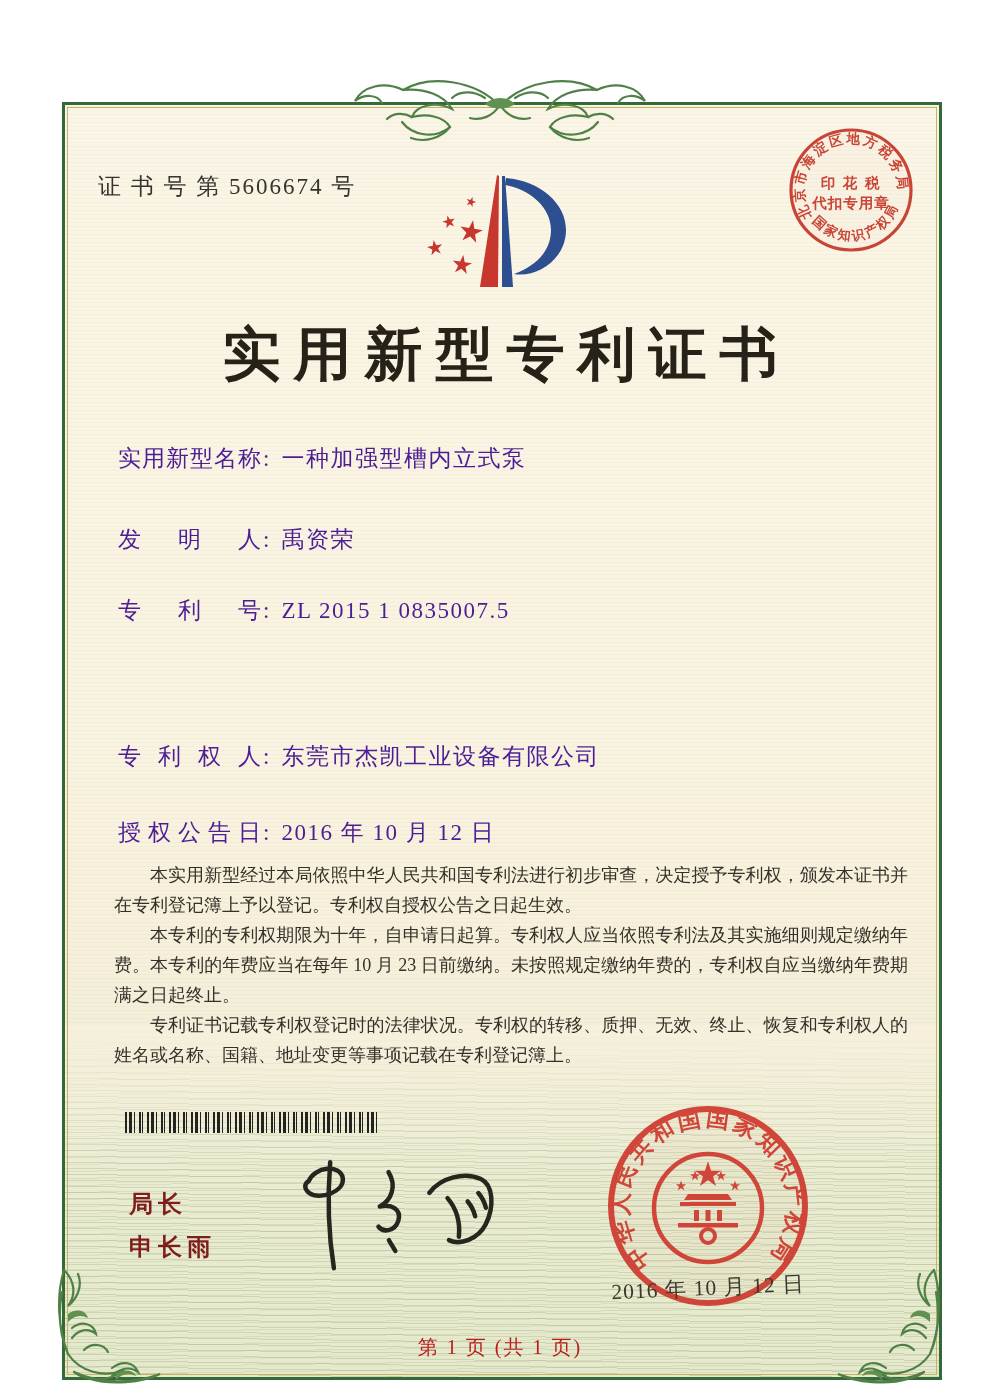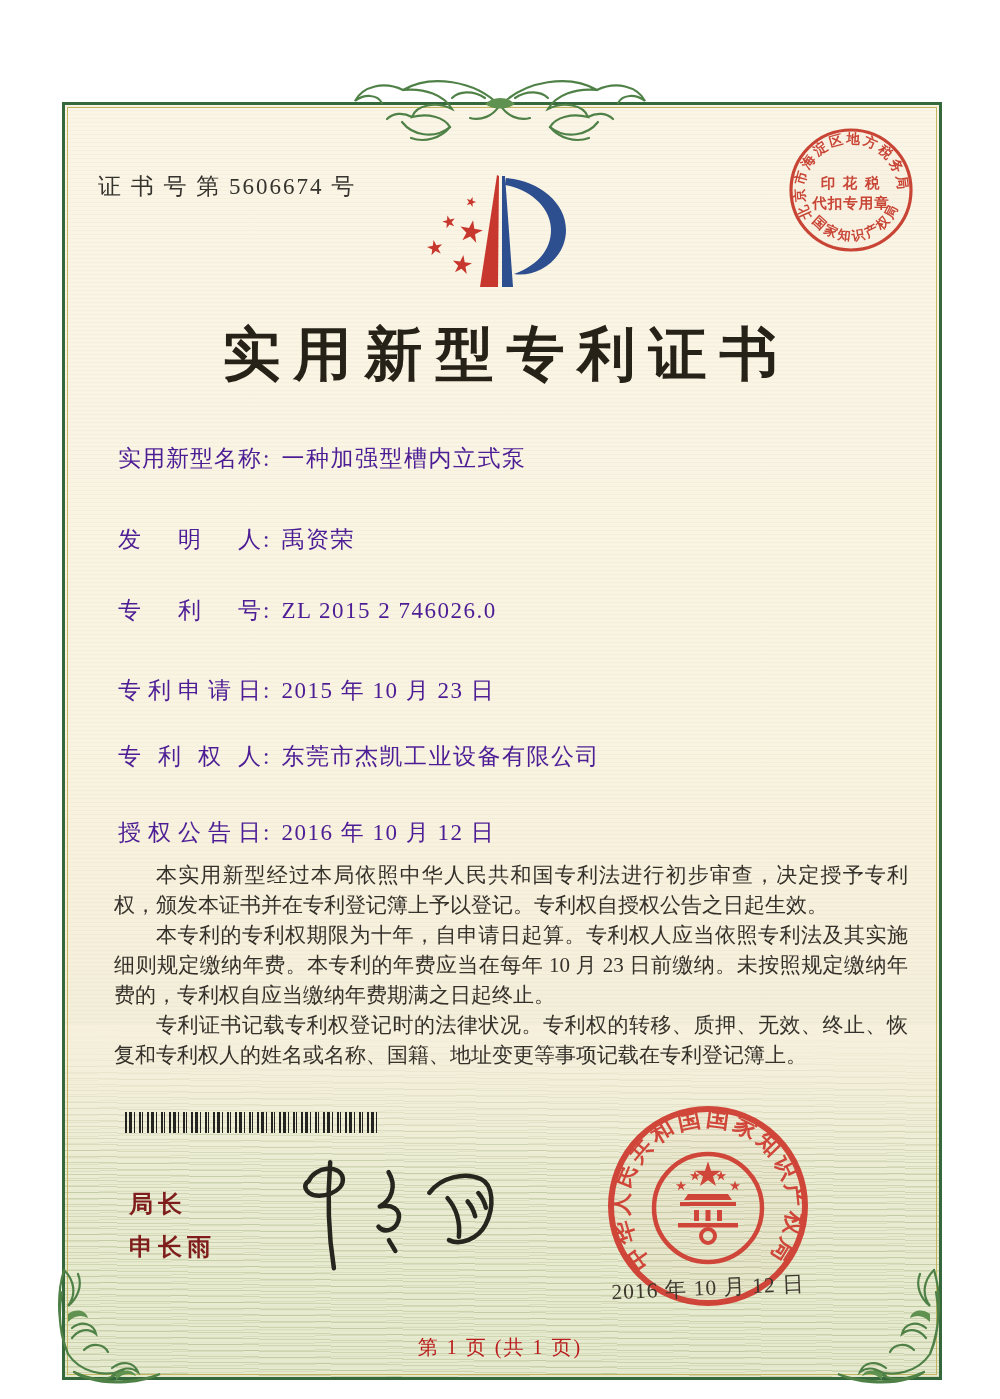--- a/index.html
+++ b/index.html
@@ -36,21 +36,21 @@
   .title {
     position:absolute; left:0; top:276px; width:100%; text-align:center; text-indent:13px;
     font-size:58px; font-weight:600; letter-spacing:13px; color:#262218;
   }
   .field { position:absolute; left:118px; font-size:23px; color:#4c1d95; white-space:nowrap; }
   .field .lbl { display:inline-block; width:143px; text-align:justify; text-align-last:justify; }
   .field .colon { display:inline-block; margin:0 12px 0 2px; }
   .field .val { letter-spacing:1.5px; }
   .body-text {
     position:absolute; left:114px; top:820px; width:794px;
-    font-size:21px; line-height:30px; text-align:justify; color:#34302a;
+    font-size:18px; line-height:30px; text-align:justify; color:#34302a;
   }
   .body-text p { margin:0; text-indent:2em; }
   .barcode {
     position:absolute; left:125px; top:1072px; width:253px; height:21px;
     background:repeating-linear-gradient(90deg,
       #23231f 0 2px, transparent 2px 4px, #23231f 4px 7px, transparent 7px 9px,
       #23231f 9px 10px, transparent 10px 14px, #23231f 14px 16px, transparent 16px 17px,
       #23231f 17px 18px, transparent 18px 22px);
   }
   .officer {
@@ -161,24 +161,21 @@
 
   <div class="title">实用新型专利证书</div>
 
   <div class="field" style="top:403px;">
     <span class="lbl">实用新型名称</span><span class="colon">:</span><span class="val">一种加强型槽内立式泵</span>
   </div>
   <div class="field" style="top:484px;">
     <span class="lbl">发明人</span><span class="colon">:</span><span class="val">禹资荣</span>
   </div>
   <div class="field" style="top:555px;">
-    <span class="lbl">专利号</span><span class="colon">:</span><span class="val">ZL 2015 2 746026.0</span>
-  </div>
-  <div class="field" style="top:635px;">
-    <span class="lbl">专利申请日</span><span class="colon">:</span><span class="val">2015 年 10 月 23 日</span>
+    <span class="lbl">专利号</span><span class="colon">:</span><span class="val">ZL 2015 1 0835007.5</span>
   </div>
   <div class="field" style="top:701px;">
     <span class="lbl">专利权人</span><span class="colon">:</span><span class="val">东莞市杰凯工业设备有限公司</span>
   </div>
   <div class="field" style="top:777px;">
     <span class="lbl">授权公告日</span><span class="colon">:</span><span class="val">2016 年 10 月 12 日</span>
   </div>
 
   <div class="body-text">
     <p>本实用新型经过本局依照中华人民共和国专利法进行初步审查，决定授予专利权，颁发本证书并在专利登记簿上予以登记。专利权自授权公告之日起生效。</p>

